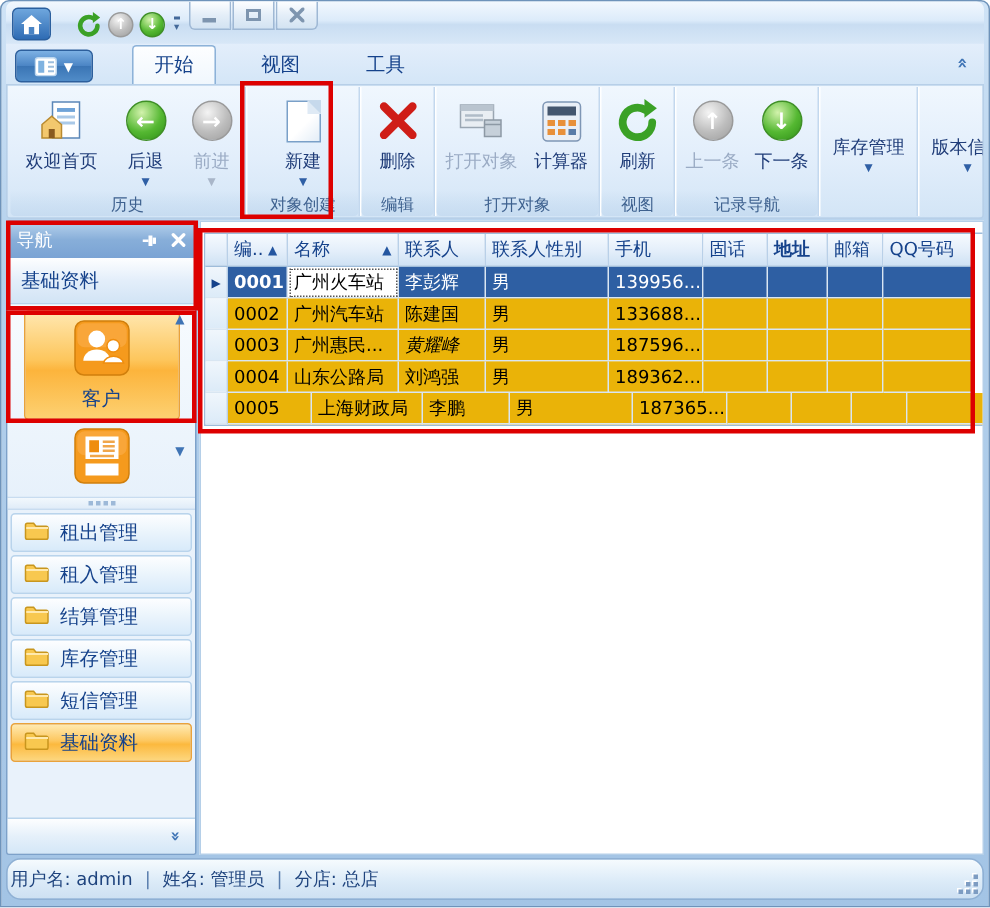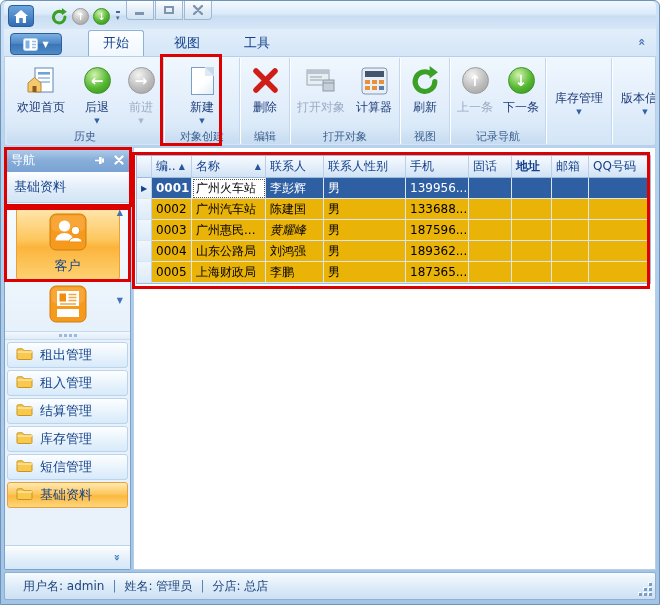--- a/index.html
+++ b/index.html
@@ -103,22 +103,22 @@
   .trow.header .tcell { background:linear-gradient(#f6fafe,#e3eefa 55%,#cfe2f4); color:#15428b;
     border-right:1px solid #b9d0e8; border-bottom:1px solid #9ebcda; }
   .tcell.indicator { background:linear-gradient(#f0f6fc,#dcebf8); border-right:1px solid #b9d0e8; padding:0 2px; justify-content:center; }
   .sort-arrow { font-size:8px; color:#2456a0; margin-left:3px; }
   .sort-arrow.right { margin-left:auto; }
   .trow.selected .tcell { background:#2e5fa3; color:#fff; }
   .trow.selected .tcell.indicator { background:linear-gradient(#f0f6fc,#dcebf8); color:#15428b; font-size:8px; }
   .trow.selected .tcell.focus-cell { background:#fff; color:#000; outline:1px dotted #555; outline-offset:-2px; }
 
   
-  .statusbar { height:28px; flex:0 0 28px; margin-top:2px; border:1px solid #8fb0d4; border-radius:2px;
-    background:linear-gradient(#f6fbfe,#dcebf8 55%,#cde0f2); display:flex; align-items:center; padding:0 18px;
+  .statusbar { height:28px; flex:0 0 28px; margin-top:2px; border:1px solid #8fb0d4; border-radius:10px;
+    background:linear-gradient(#f6fbfe,#dcebf8 55%,#cde0f2); display:flex; align-items:center; padding:0 2px;
     color:#1f447e; font-size:12px; position:relative; }
   .status-sep { margin:0 8px; color:#5a7eae; }
   .grip { position:absolute; right:3px; bottom:3px; width:13px; height:13px; }
   .grip i { position:absolute; width:3px; height:3px; background:#7d9cc2; box-shadow:-1px -1px 0 #fff; }
   .grip i:nth-child(1){ right:0; bottom:0; } .grip i:nth-child(2){ right:5px; bottom:0; }
   .grip i:nth-child(3){ right:10px; bottom:0; } .grip i:nth-child(4){ right:0; bottom:5px; }
   .grip i:nth-child(5){ right:5px; bottom:5px; } .grip i:nth-child(6){ right:0; bottom:10px; }
 
   
   .redbox { position:absolute; border:3px solid #dd0000; z-index:50; pointer-events:none; }
@@ -506,21 +506,21 @@
             <div class="tcell" style="width: 58px;">刘鸿强</div>
             <div class="tcell" style="width: 82px;">男</div>
             <div class="tcell" style="width: 63px;">189362...</div>
             <div class="tcell" style="width: 43px;"></div>
             <div class="tcell" style="width: 40px;"></div>
             <div class="tcell" style="width: 37px;"></div>
             <div class="tcell" style="width: 61px;"></div>
           </div>
           <div class="trow">
             <div class="tcell indicator" style="width: 15px;"></div>
-            <div class="tcell" style="width: 40px;">0005</div>
+            <div class="tcell" style="width: 56px;">0005</div>
             <div class="tcell" style="width: 74px;">上海财政局</div>
             <div class="tcell" style="width: 58px;">李鹏</div>
             <div class="tcell" style="width: 82px;">男</div>
             <div class="tcell" style="width: 63px;">187365...</div>
             <div class="tcell" style="width: 43px;"></div>
             <div class="tcell" style="width: 40px;"></div>
             <div class="tcell" style="width: 37px;"></div>
             <div class="tcell" style="width: 61px;"></div>
           </div>
         </div>

